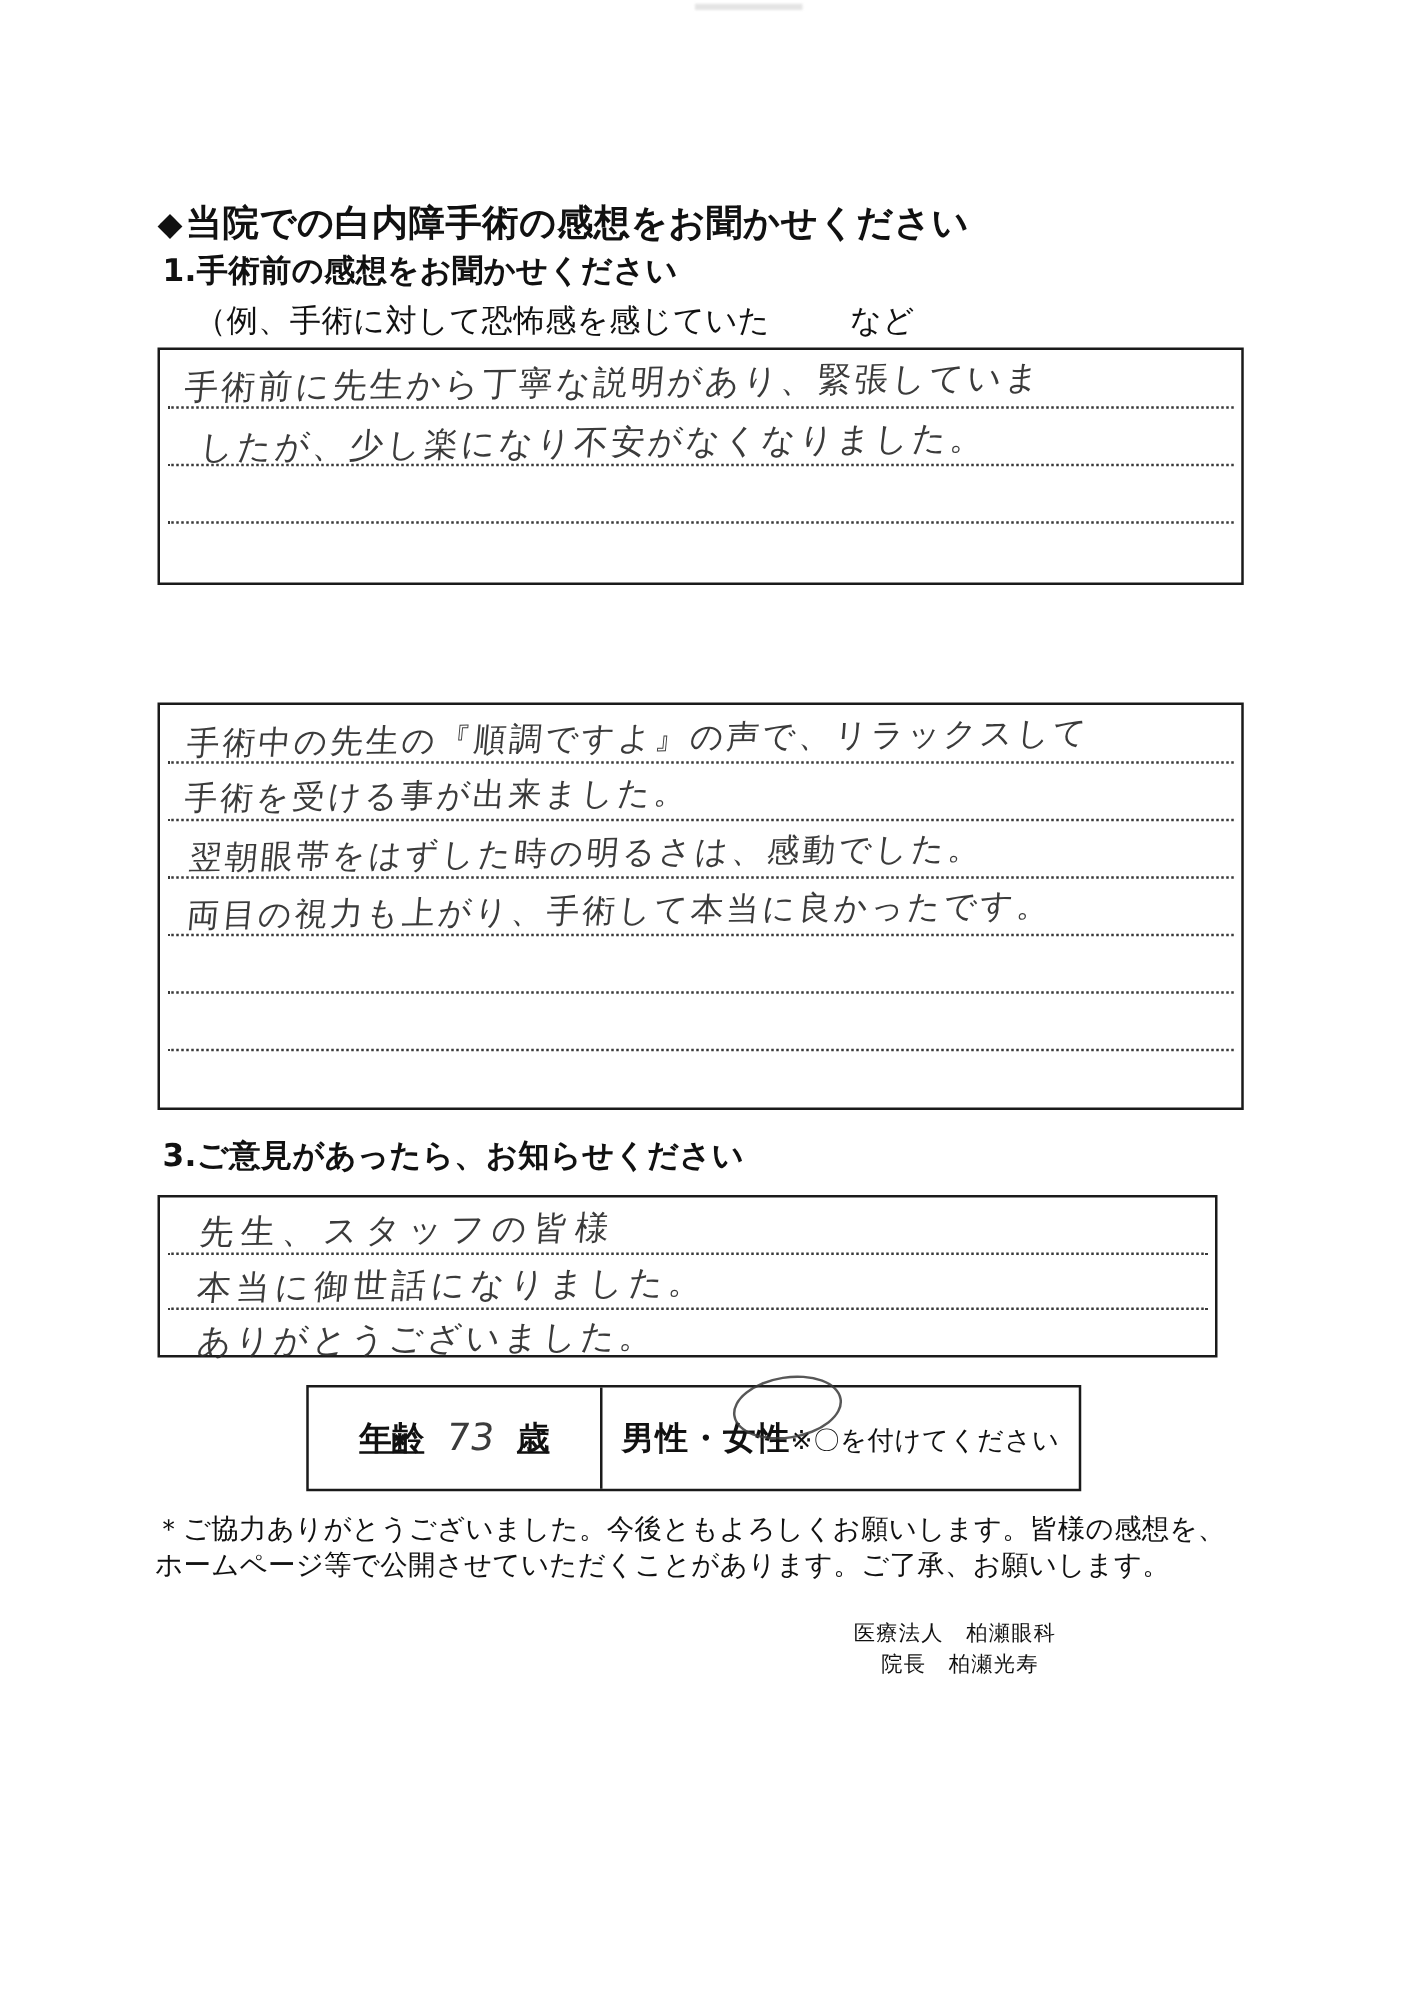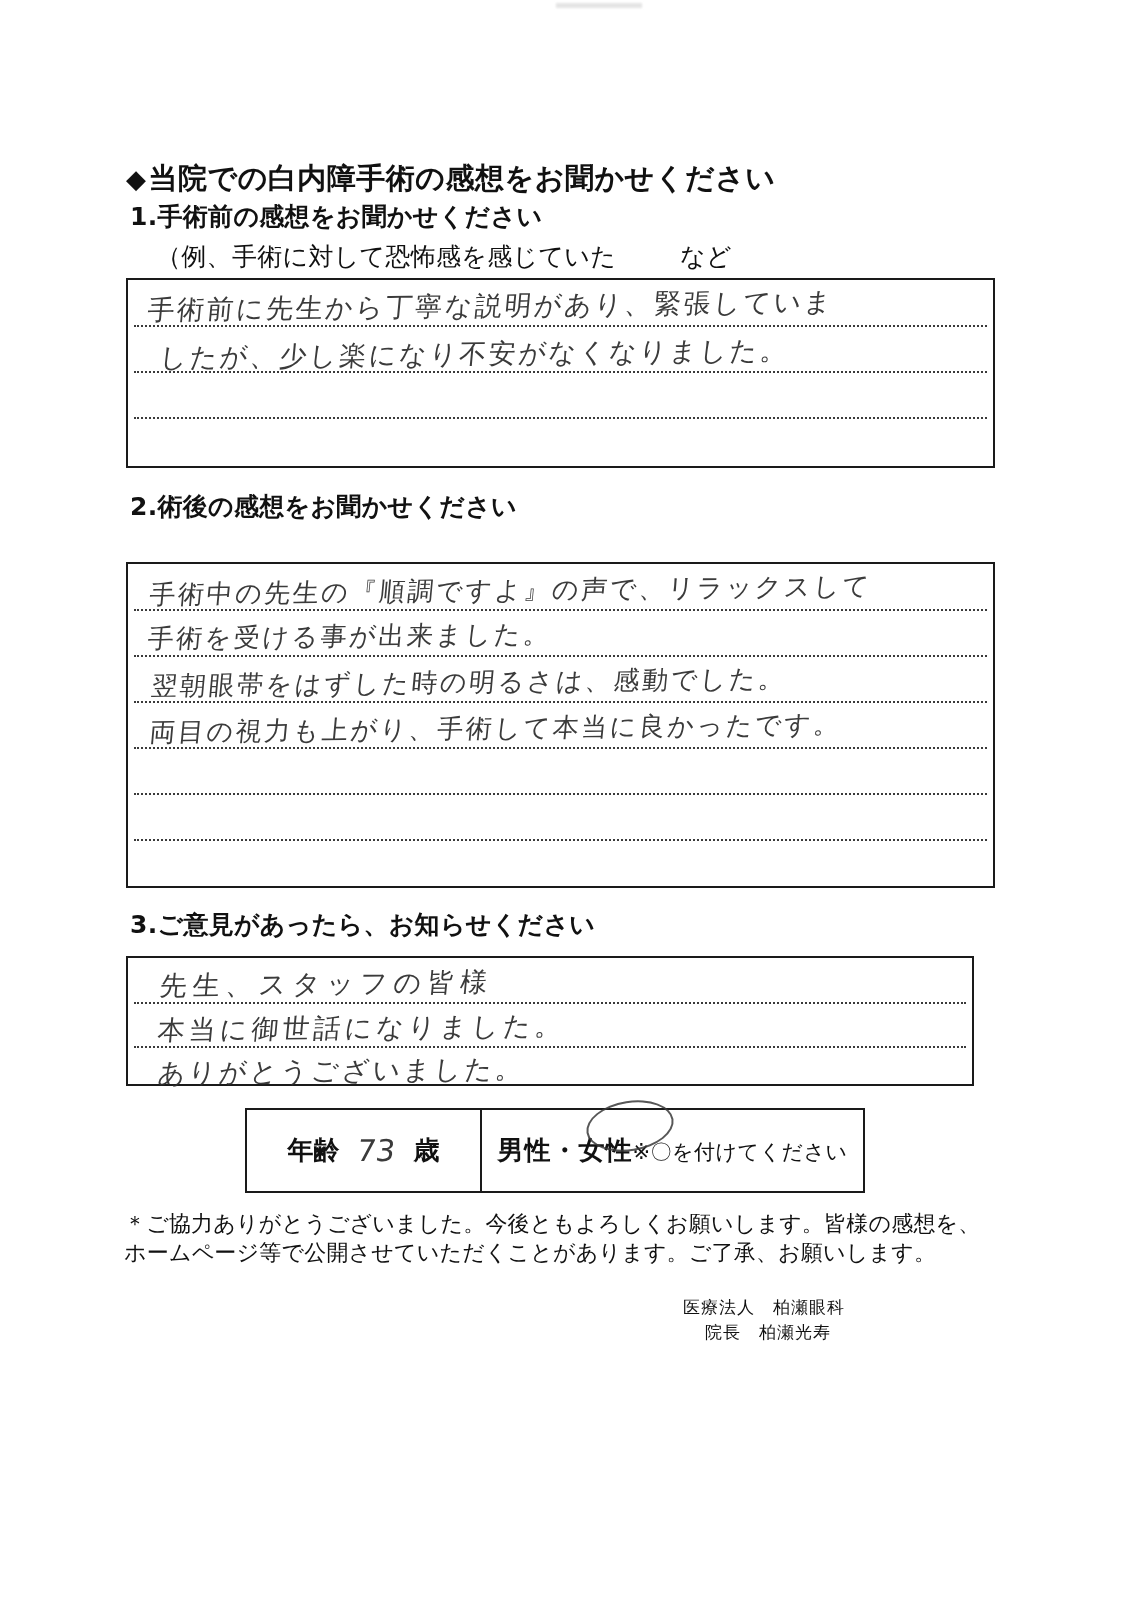--- a/index.html
+++ b/index.html
@@ -113,20 +113,21 @@
     box-sizing: border-box;
     display: flex;
     flex-direction: row;
     align-items: center;
     justify-content: center;
     position: relative;
   }
   .age-label, .age-unit {
     font-size: 26px;
     font-weight: 700;
+    text-decoration: underline;
   }
   .age-value {
     font-size: 30px;
     color: #2b2b2b;
     margin: 0 18px;
     transform: skewX(-8deg);
     opacity: .92;
   }
   .gender-line {
     font-size: 26px;
@@ -193,21 +194,20 @@
   </div>
 
   <div class="answer-box" style="left:126px; top:278px; width:869px; height:190px;">
     <div class="rule" style="top:45px;"></div>
     <div class="rule" style="top:91px;"></div>
     <div class="rule" style="top:137px;"></div>
   </div>
   <div class="hand" style="left:148px; top:288px; font-size:27px;">手術前に先生から丁寧な説明があり、緊張していま</div>
   <div class="hand" style="left:160px; top:336px; font-size:27px;">したが、少し楽になり不安がなくなりました。</div>
 
-  <div class="q-title" style="left:130px; top:490px;">2.術後の感想をお聞かせください</div>
 
   <div class="answer-box" style="left:126px; top:562px; width:869px; height:326px;">
     <div class="rule" style="top:45px;"></div>
     <div class="rule" style="top:91px;"></div>
     <div class="rule" style="top:137px;"></div>
     <div class="rule" style="top:183px;"></div>
     <div class="rule" style="top:229px;"></div>
     <div class="rule" style="top:275px;"></div>
   </div>
   <div class="hand" style="left:150px; top:573px; font-size:26px;">手術中の先生の『順調ですよ』の声で、リラックスして</div>

